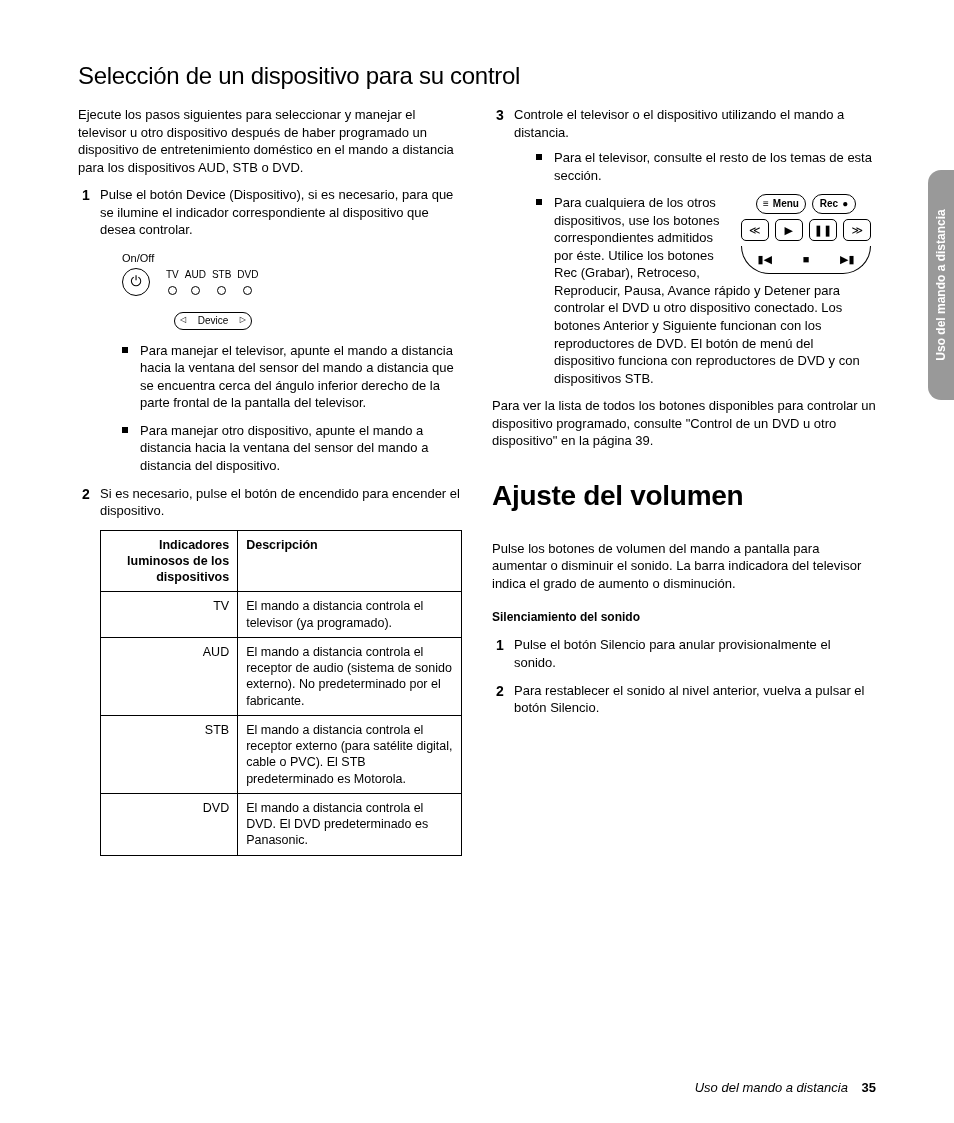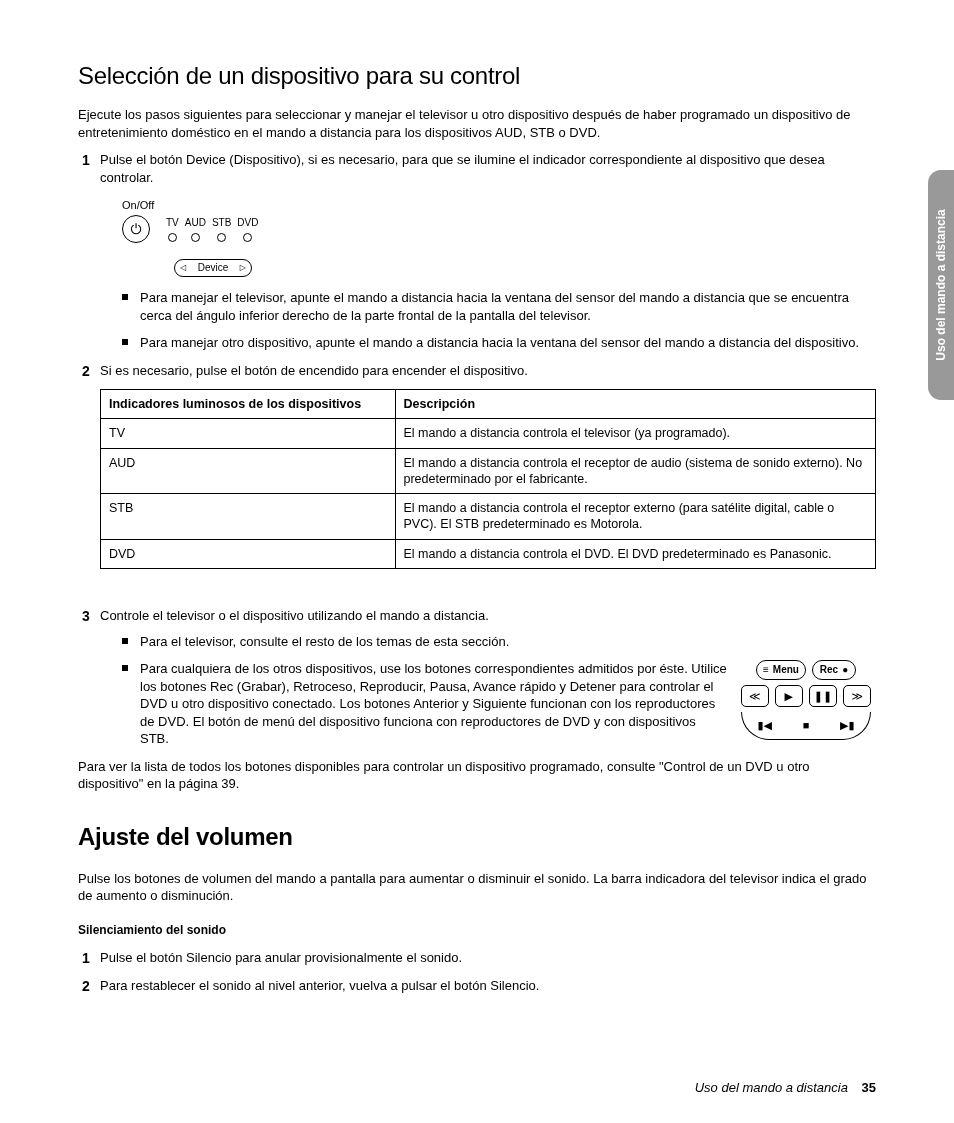--- a/index.html
+++ b/index.html
@@ -13,33 +13,33 @@
     position: relative;
     padding: 62px 78px 50px 78px;
   }
   h1 {
     font-size: 24px;
     font-weight: 400;
     margin-bottom: 16px;
     letter-spacing: -0.3px;
   }
   h2.section {
-    font-size: 24px;
+    font-size: 28px;
     font-weight: 700;
     margin-top: 30px;
-    margin-bottom: 19px;
+    margin-bottom: 28px;
     letter-spacing: -0.3px;
   }
   h3 {
     font-size: 12px;
     font-weight: 700;
     margin-top: 18px;
     margin-bottom: 12px;
   }
-  .columns { display: flex; gap: 38px; flex-direction: column; }
+  .columns { display: flex; gap: 30px; }
   .col { flex: 1; min-width: 0; }
   p { margin-bottom: 10px; line-height: 1.35; font-weight: 300; }
   .intro { margin-left: 0; }
   ol.num { list-style: none; padding-left: 0; }
   ol.num > li {
     position: relative;
     padding-left: 22px;
     margin-bottom: 10px;
     line-height: 1.35;
     font-weight: 300;
@@ -122,21 +122,21 @@
   }
   table.dev th, table.dev td {
     border: 1px solid #000;
     padding: 6px 8px;
     text-align: left;
     vertical-align: top;
     line-height: 1.3;
     font-weight: 300;
   }
   table.dev th { font-weight: 700; }
-  table.dev th:first-child, table.dev td:first-child { width: 38%; }
+  table.dev th:first-child, table.dev td:first-child { width: 38%; text-align: right; }
   
   .play-diagram {
     float: right;
     width: 140px;
     margin: 0 0 6px 8px;
   }
   .pd-row { display: flex; justify-content: center; gap: 6px; margin-bottom: 5px; }
   .pd-btn {
     border: 1px solid #000; border-radius: 5px;
     height: 22px; min-width: 28px;

